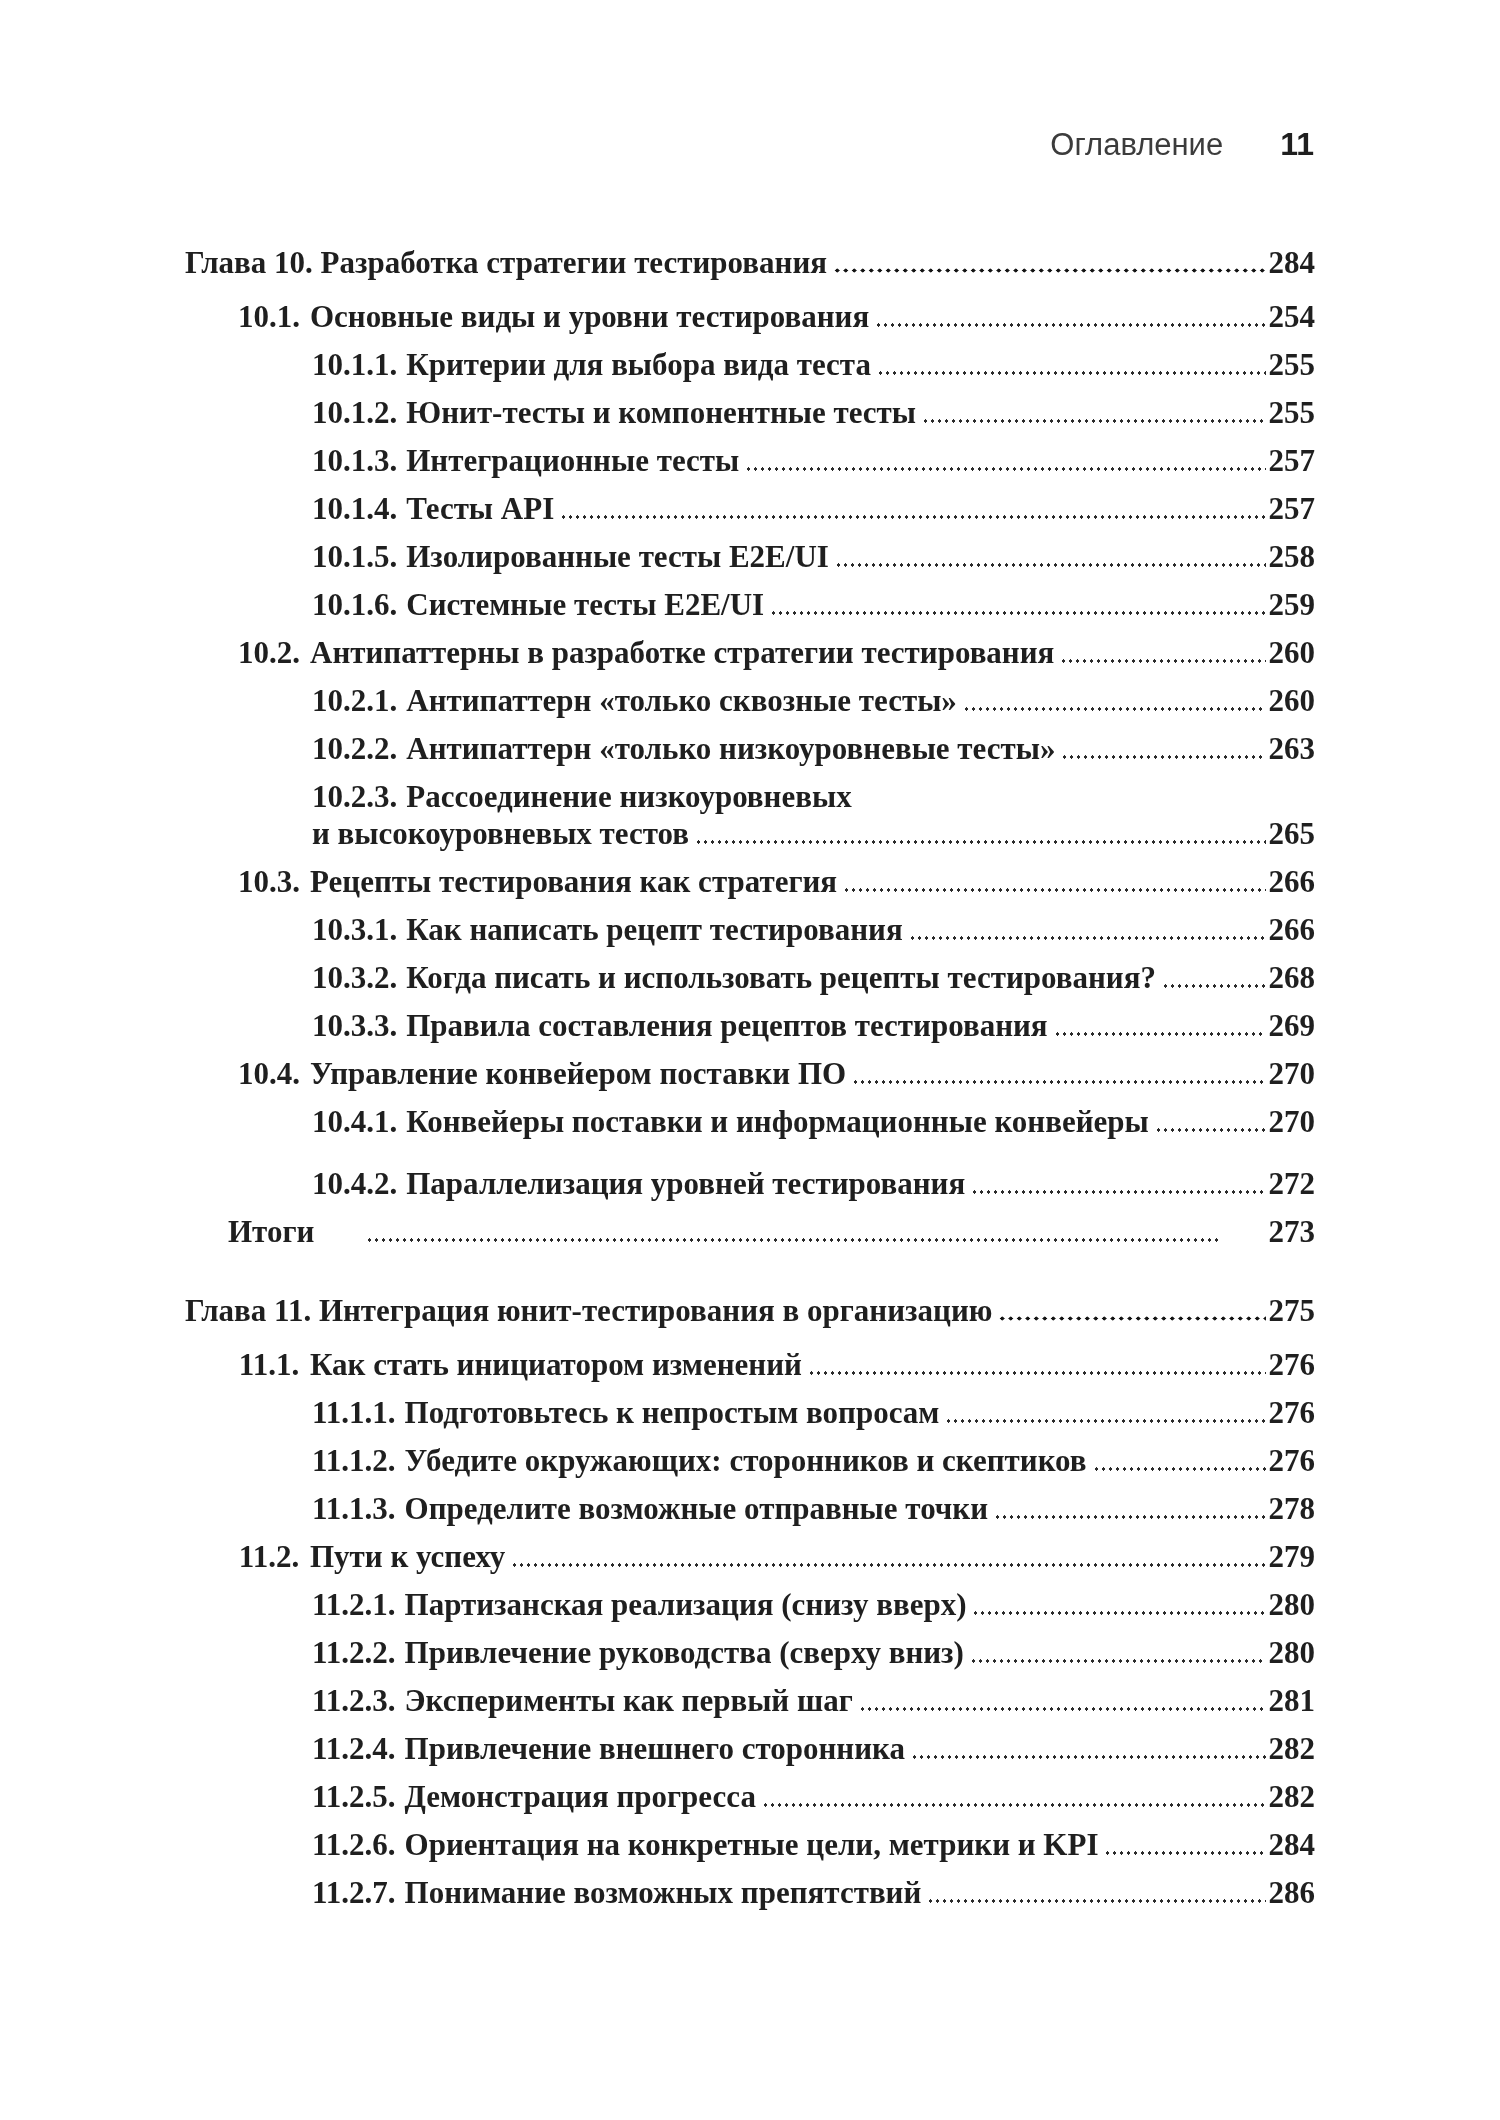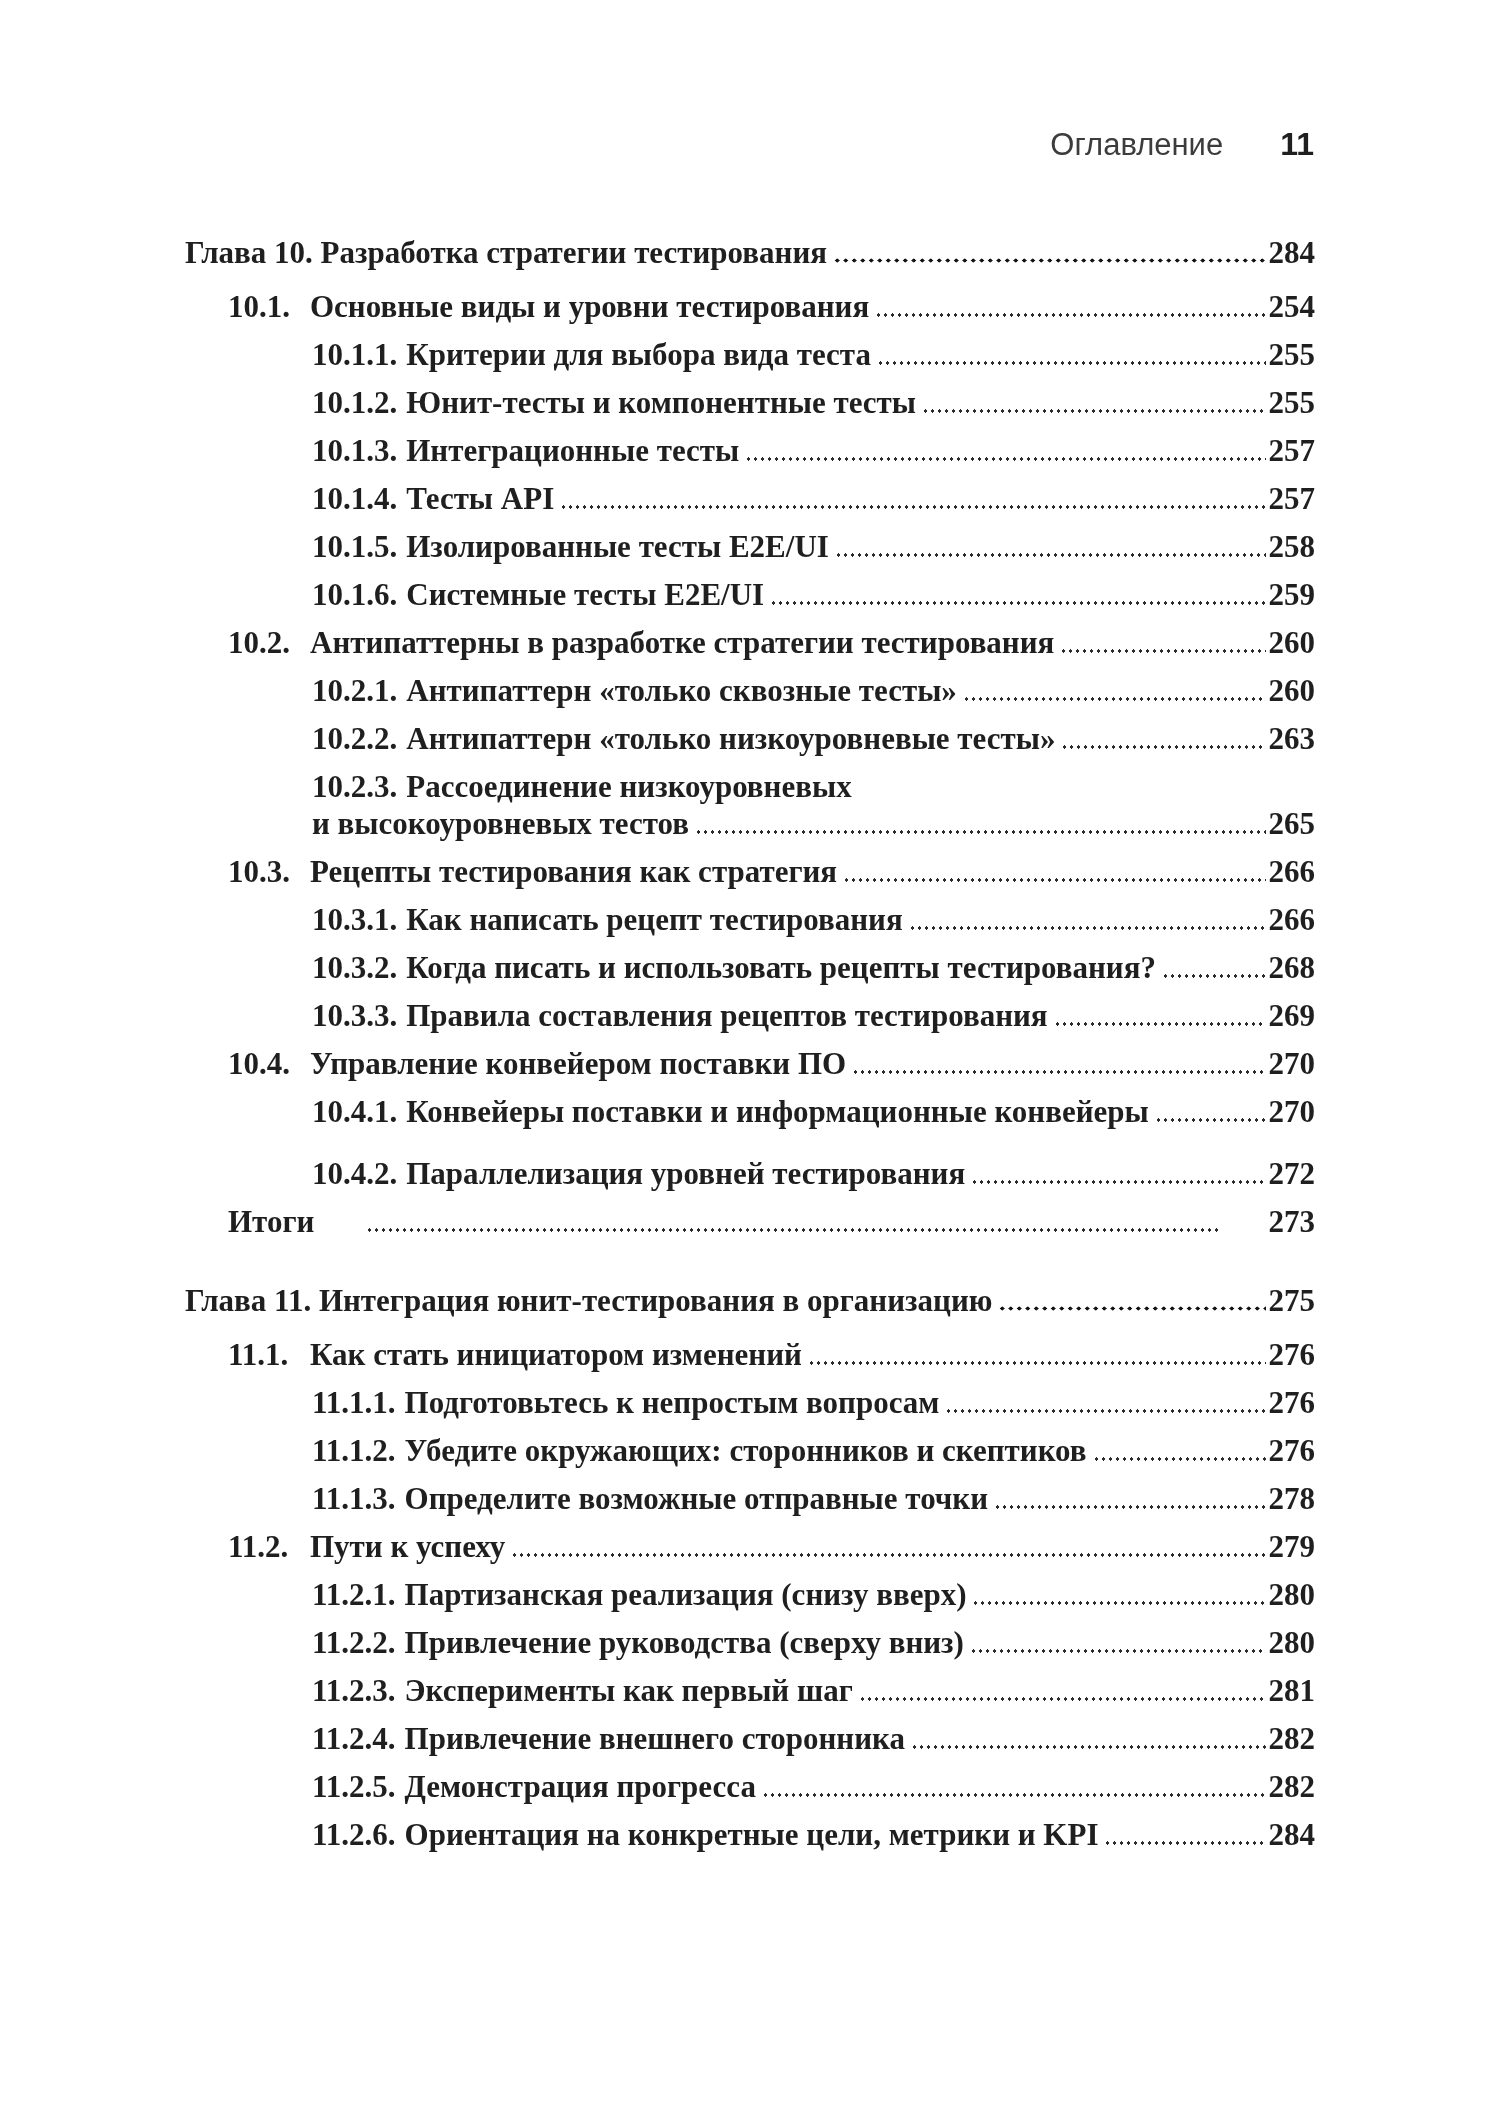--- a/index.html
+++ b/index.html
@@ -23,23 +23,24 @@
     gap: 57px;
     font-family: "Liberation Sans", "DejaVu Sans", sans-serif;
   }
   .rh-title { font-size: 31px; color: #3c3c3c; }
   .rh-page  { font-size: 32px; font-weight: bold; color: #1f1f1f; }
 
   
   .toc {
     position: absolute;
     left: 185px;
-    top: 221px;
+    top: 231px;
     width: 1130px;
     font-size: 31px;
+    text-align: center;
   }
   .row {
     display: flex;
     align-items: flex-end;
     height: 48px;
     white-space: nowrap;
     font-weight: bold;
   }
   .row > span { line-height: 1.08; }
 
@@ -268,14 +269,20 @@
         <span class="title">Демонстрация прогресса</span>
         <div class="lead"></div>
         <span class="pg">282</span>
       </div>
       <div class="row sub">
         <span class="num">11.2.6.</span>
         <span class="title">Ориентация на конкретные цели, метрики и KPI</span>
         <div class="lead"></div>
         <span class="pg">284</span>
       </div>
+      <div class="row sub">
+        <span class="num">11.2.7.</span>
+        <span class="title">Понимание возможных препятствий</span>
+        <div class="lead"></div>
+        <span class="pg">286</span>
+      </div>
     </div>
 </div>
 
 </body></html>

